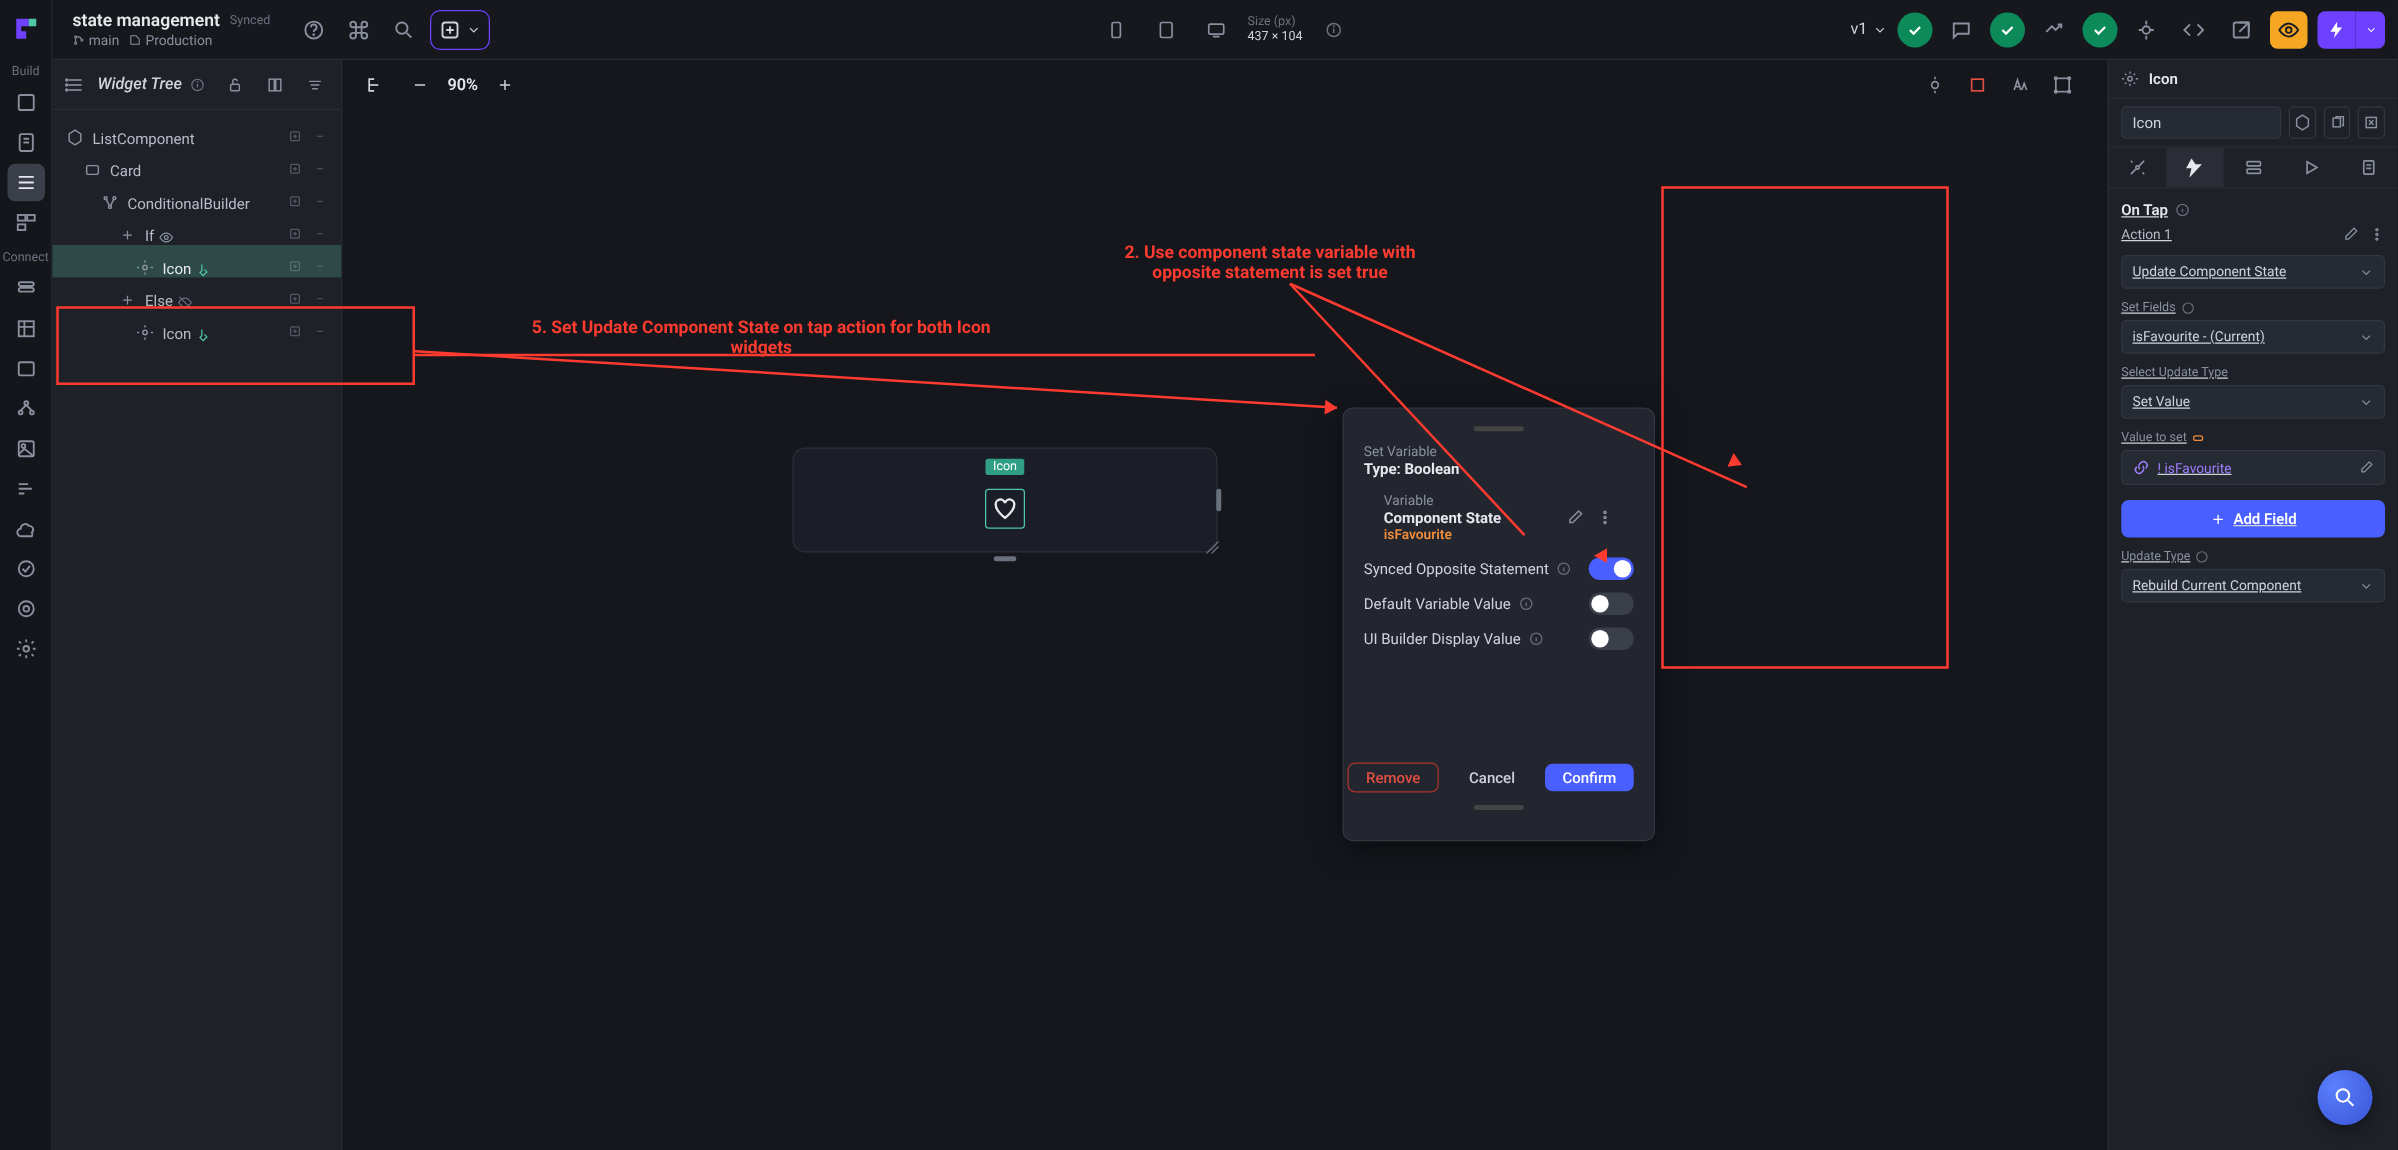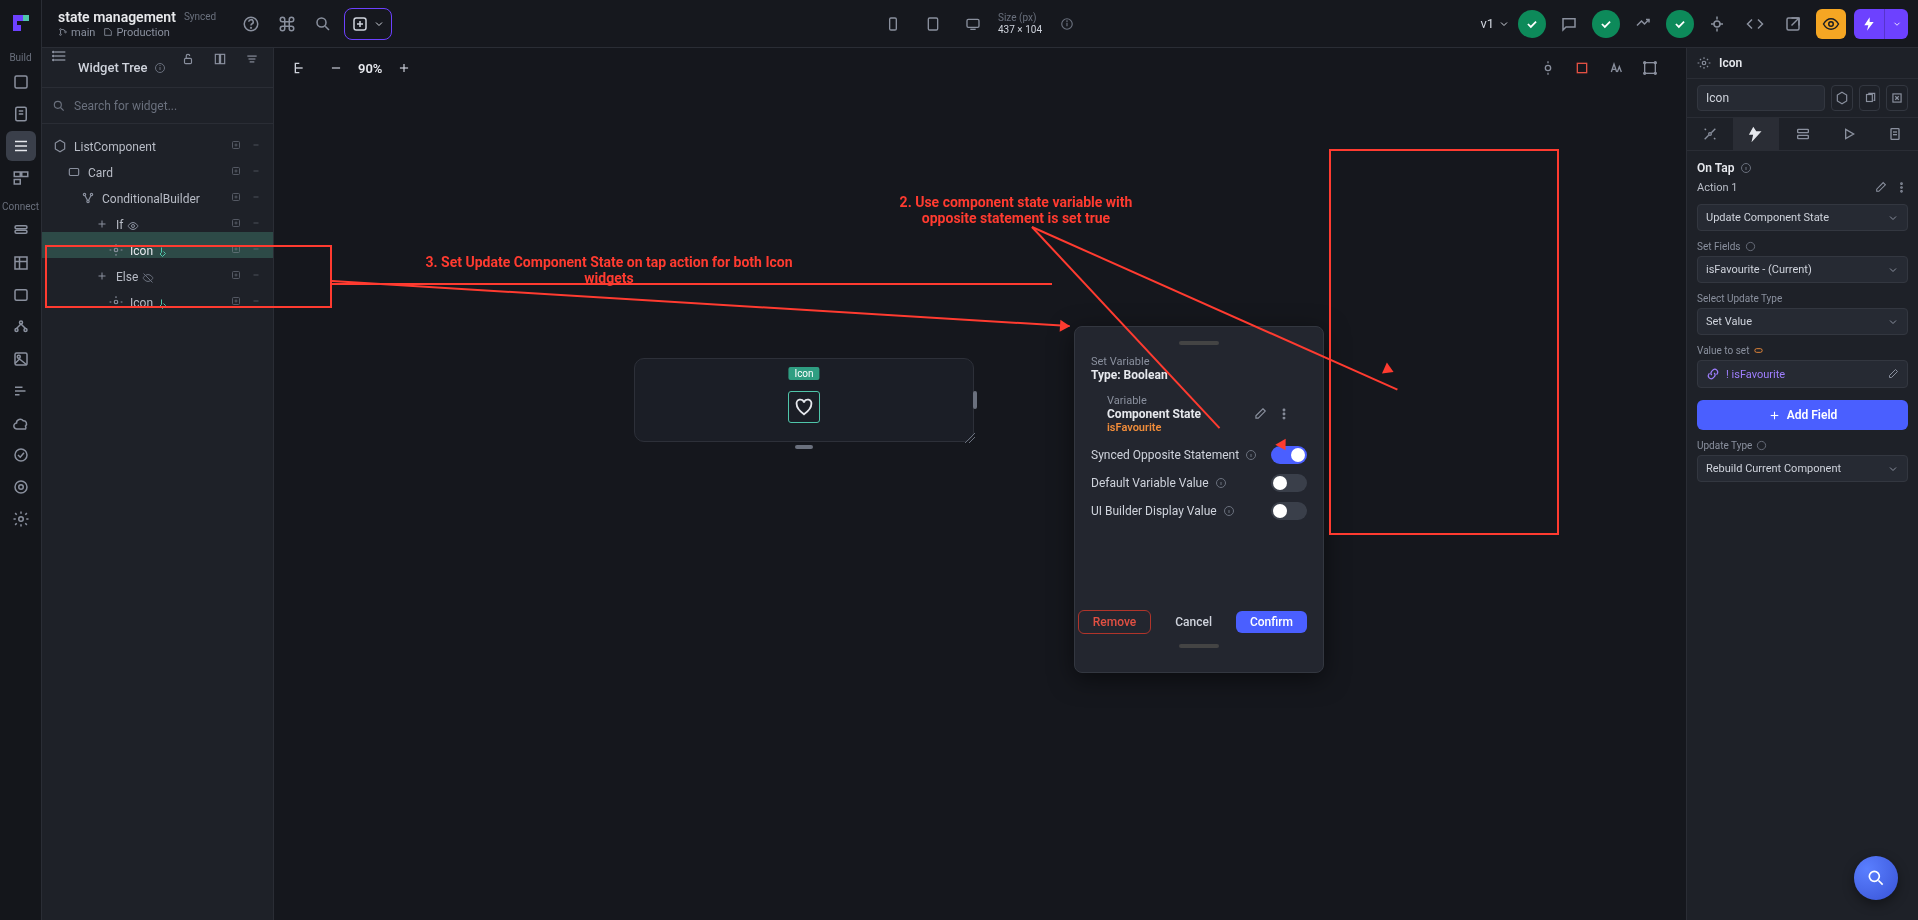--- a/index.html
+++ b/index.html
@@ -39,21 +39,21 @@
 .tb-round { width:28px; height:28px; border-radius:50%; display:flex; align-items:center; justify-content:center; cursor:pointer; }
 .tb-round.green { background:#0d8a5a; }
 .tb-square { width:30px; height:30px; border-radius:6px; display:flex; align-items:center; justify-content:center; cursor:pointer; }
 .tb-square.orange { background:#f5a623; }
 .tb-square.purple { background:#6d41ff; border-radius:6px 0 0 6px; }
 .tb-lightning-group { display:flex; }
 .tb-lightning-drop { width:24px; height:30px; background:#6d41ff; border-radius:0 6px 6px 0; border-left:1px solid rgba(0,0,0,0.2); display:flex; align-items:center; justify-content:center; cursor:pointer; }
 
 
 .left-panel { position:absolute; left:42px; top:48px; width:232px; bottom:0; background:#1e2128; border-right:1px solid #2a2d35; }
-.tree-header { display:flex; height:40px; padding:0 10px; gap:10px; border-bottom:1px solid #2a2d35; }
+.tree-header { display:flex; align-items:center; height:40px; padding:0 10px; gap:10px; border-bottom:1px solid #2a2d35;font-style:italic; }
 .tree-title { font-size:13px; color:#cfd3dc; font-weight:500; flex:1; display:flex; align-items:center; gap:6px; }
 .tree-header .hicon { width:22px; height:22px; display:flex; align-items:center; justify-content:center; cursor:pointer; }
 .tree-search { display:flex; align-items:center; height:36px; padding:0 10px; gap:8px; border-bottom:1px solid #2a2d35; }
 .tree-search input { background:transparent; border:none; outline:none; color:#cfd3dc; font-size:12px; flex:1; }
 .tree-search input::placeholder { color:#6a707d; }
 
 .tree { padding:4px 0; }
 .tree-row { display:flex; align-items:flex-end; height:26px; font-size:12px; color:#b8bcc6; cursor:pointer; position:relative; }
 .tree-row.selected { background:#2d4a47; color:#e6e8ed; }
 .tree-indent { display:inline-block; }
@@ -106,21 +106,21 @@
 .right-panel { position:absolute; right:0; top:48px; width:232px; bottom:0; background:#1e2128; border-left:1px solid #2a2d35; overflow:visible; }
 .rp-head { display:flex; align-items:center; gap:8px; padding:8px 10px; border-bottom:1px solid #2a2d35; }
 .rp-head-title { font-size:12px; font-weight:600; color:#e6e8ed; }
 .rp-input { background:#262a33; border:1px solid #333740; border-radius:4px; padding:5px 8px; font-size:12px; color:#cfd3dc; width:128px; }
 .rp-head-row2 { display:flex; align-items:center; gap:6px; padding:6px 10px; border-bottom:1px solid #2a2d35; }
 .rp-square-icon { width:26px; height:26px; border:1px solid #333740; border-radius:4px; display:flex; align-items:center; justify-content:center; cursor:pointer; }
 .rp-tabs { display:flex; border-bottom:1px solid #2a2d35; }
 .rp-tab { flex:1; height:32px; display:flex; align-items:center; justify-content:center; cursor:pointer; }
 .rp-tab.active { background:#2a2d35; }
 
-.rp-content { padding:10px; font-size:12px; }
+.rp-content { padding:10px; font-size:12px;text-decoration:underline; }
 .rp-section-title { display:flex; align-items:center; gap:6px; font-size:12px; font-weight:600; color:#e6e8ed; margin-bottom:4px; }
 .rp-action-row { display:flex; align-items:center; justify-content:space-between; margin:6px 0 10px; font-size:11px; color:#b8bcc6; }
 .rp-select { background:#262a33; border:1px solid #333740; border-radius:4px; padding:6px 8px; font-size:11px; color:#cfd3dc; width:100%; display:flex; align-items:center; justify-content:space-between; cursor:pointer; }
 .rp-field-label { font-size:10px; color:#8a909e; margin:10px 0 4px; display:flex; align-items:center; gap:4px; }
 .rp-value-pill { background:#262a33; border:1px solid #333740; border-radius:4px; padding:6px 8px; font-size:11px; display:flex; align-items:center; gap:6px; color:#9f7fff; }
 .rp-value-pill .link-ic { width:14px; height:14px; }
 .rp-addfield { background:#4a5fff; color:#fff; padding:8px; border-radius:6px; text-align:center; font-size:12px; font-weight:600; margin-top:12px; cursor:pointer; display:flex; align-items:center; justify-content:center; gap:6px; }
 
 
 .help-fab { position:absolute; right:20px; bottom:20px; width:44px; height:44px; border-radius:50%; background:radial-gradient(circle at 30% 30%,#5a7fff,#3853d6); display:flex; align-items:center; justify-content:center; cursor:pointer; box-shadow:0 4px 12px rgba(0,0,0,0.4); }
@@ -423,27 +423,20 @@
         </svg>
       </div>
     <div class="hicon">
         <svg width="14" height="14" viewBox="0 0 24 24" fill="none" stroke="#8a909e" stroke-width="2">
           <line x1="4" y1="7" x2="20" y2="7"></line>
           <line x1="6" y1="12" x2="18" y2="12"></line>
           <line x1="8" y1="17" x2="16" y2="17"></line>
         </svg>
       </div>
   </div>
-  <div class="tree-search">
-    <svg width="14" height="14" viewBox="0 0 24 24" fill="none" stroke="#6a707d" stroke-width="2">
-        <circle cx="10" cy="10" r="6"></circle>
-        <line x1="15" y1="15" x2="20" y2="20"></line>
-      </svg>
-    <input placeholder="Search for widget..." style="">
-  </div>
   <div class="tree" id="tree-container">
       <div class="tree-row">
         <span class="tree-indent" style="width:10px"></span>
         <span class="tree-icon">
           <svg width="14" height="14" viewBox="0 0 24 24" fill="none" stroke="#8a909e" stroke-width="2">
             <path d="M12 2 L20 7 L20 17 L12 22 L4 17 L4 7 Z"></path>
           </svg>
         </span>
         <span>ListComponent</span>
         <span class="tree-actions">
@@ -687,21 +680,21 @@
       <div style="position:absolute;right:-2px;bottom:-2px;">
           <svg width="10" height="10" viewBox="0 0 10 10">
             <line x1="0" y1="10" x2="10" y2="0" stroke="#6a707d"></line>
             <line x1="4" y1="10" x2="10" y2="4" stroke="#6a707d"></line>
           </svg>
         </div>
     </div>
   </div>
 
   <div class="ann" style="left:85px; top:206px; width:500px;">
-    <div>3. Set Update Component State on tap action for both Icon</div>
+    <div>5. Set Update Component State on tap action for both Icon</div>
     <div>widgets</div>
   </div>
   <div class="ann" style="left:602px; top:146px; width:280px;">
     <div>2. Use component state variable with</div>
     <div>opposite statement is set true</div>
   </div>
 
   <div class="var-popup">
     <div class="vp-handle"></div>
     <div class="vp-label">Set Variable</div>

